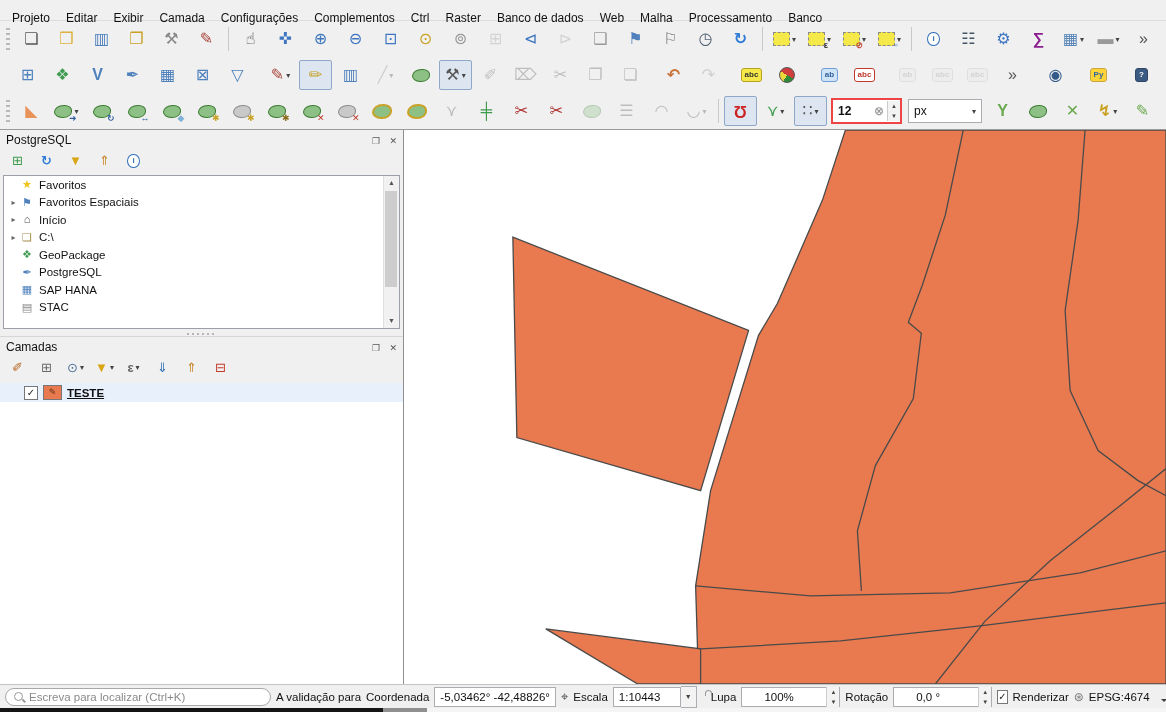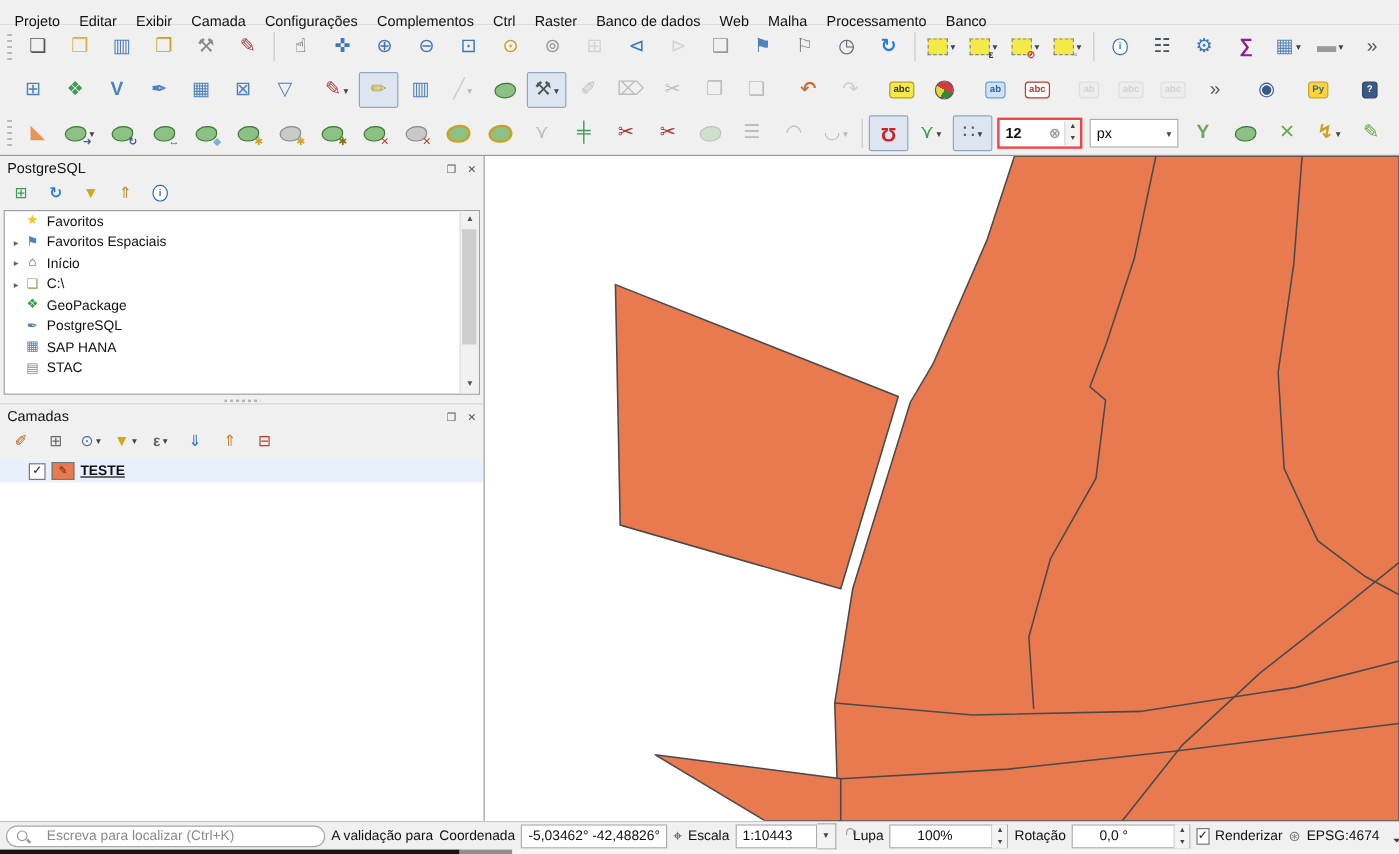--- a/index.html
+++ b/index.html
@@ -59,21 +59,21 @@
   .layers-list{flex:1;background:#fff;margin-top:1px;}
   .lrow{display:flex;align-items:center;height:19px;padding-left:24px;background:#e7f0fb;}
   .cb{width:12px;height:12px;background:#fff;border:1px solid #777;display:flex;align-items:center;justify-content:center;font-size:10px;line-height:1;color:#222;}
   .lswatch{width:17px;height:13px;margin:0 5px;border:1px solid #777;position:relative;display:flex;align-items:center;justify-content:center;}
   .lswatch .pencil{font-size:9px;color:#5a2d12;line-height:1;}
   .llabel{font-weight:bold;text-decoration:underline;font-size:11.5px;}
   .splitter-dots{height:4px;display:flex;justify-content:center;align-items:center;}
   .splitter-dots i{width:30px;height:2px;background:repeating-linear-gradient(to right,#b5b5b5 0 2px,transparent 2px 5px);}
   
   .statusbar{height:23px;display:flex;align-items:center;background:#f0f0f0;border-top:1px solid #c4c4c4;padding:0 5px;gap:5px;font-size:11.5px;white-space:nowrap;}
-  .search{width:248px;height:16px;border:1px solid #a8a8a8;border-radius:9px;background:#fff;display:flex;align-items:center;gap:16px;padding:0 8px;color:#8a8a8a;flex:0 0 auto;}
+  .search{width:248px;height:16px;border:1px solid #a8a8a8;border-radius:9px;background:#fff;display:flex;align-items:center;gap:6px;padding:0 8px;color:#8a8a8a;flex:0 0 auto;}
   .mag{width:7px;height:7px;border:1.5px solid #999;border-radius:50%;position:relative;flex:0 0 auto;}
   .mag:after{content:"";position:absolute;width:4px;height:1.5px;background:#999;transform:rotate(45deg);right:-4px;bottom:-1px;}
   .sbox{background:#fff;border:1px solid #abadb3;height:18px;display:flex;align-items:center;padding:0 5px;}
   .coordbox{width:116px;justify-content:center;}
   .ddbtn{width:15px;height:20px;border:1px solid #abadb3;border-left:none;background:#f3f3f3;display:flex;align-items:center;justify-content:center;font-size:7px;color:#444;}
   .sspin{display:flex;align-items:center;background:#fff;border:1px solid #abadb3;height:18px;}
   .sspin .val{padding:0 22px;min-width:40px;}
   .lock{width:10px;height:8px;background:#9a9a9a;border-radius:1px;position:relative;margin:4px 2px 0 2px;}
   .lock:before{content:"";position:absolute;top:-5px;left:1.5px;width:5px;height:5px;border:1.5px solid #9a9a9a;border-bottom:none;border-radius:4px 4px 0 0;}
   .bubble{width:13px;height:9px;background:#3c4043;border-radius:2px;position:relative;margin:0 4px;}

